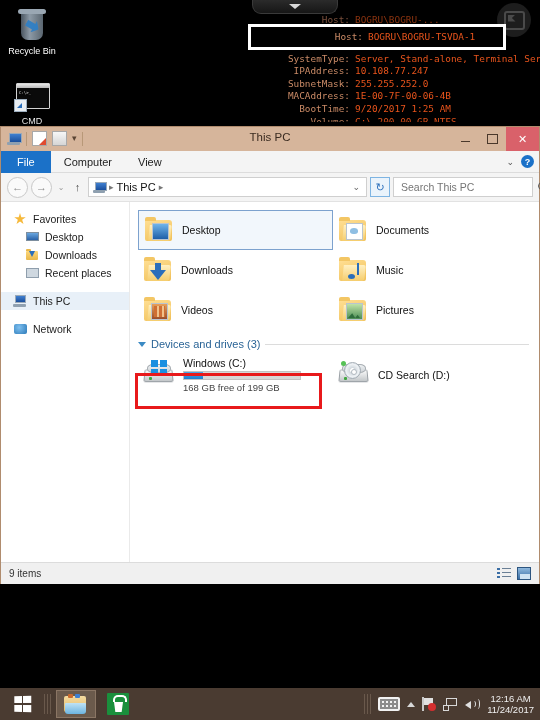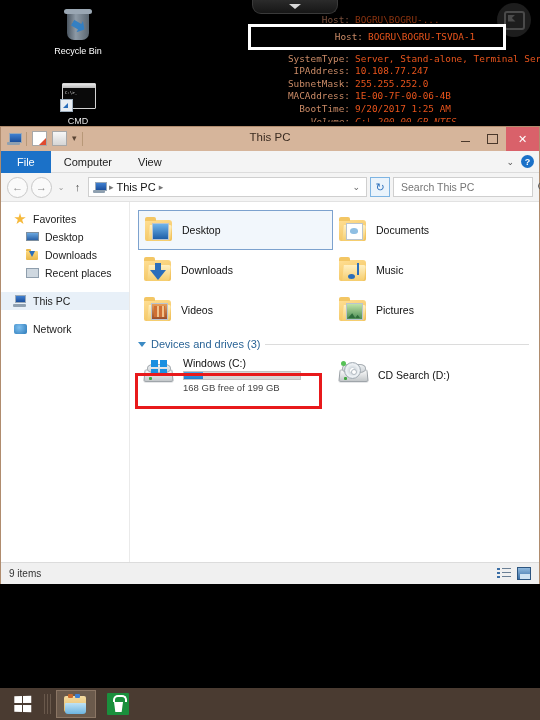--- a/index.html
+++ b/index.html
@@ -69,21 +69,21 @@
   .bginfo .row { display: flex; }
   .bginfo .lbl {
     width: 92px; text-align: right;
     color: #c98a66;
     flex: 0 0 92px;
   }
   .bginfo .val { color: #e8541c; padding-left: 5px; }
   .bginfo .row.dim .lbl { color: #7a4f3c; }
   .bginfo .row.dim .val { color: #8c3410; }
   .bginfo .row.clip {
-    height: 6px; overflow: hidden; font-style: italic;
+    height: 6px; overflow: hidden;
   }
 
   
   .host-highlight {
     position: absolute; top: 24px; left: 248px;
     width: 258px; height: 26px;
     border: 3px solid #ffffff;
     box-sizing: border-box;
     background: #000;
     z-index: 5;
@@ -99,21 +99,20 @@
   }
   .host-highlight .hh-val { color: #e8541c; padding-left: 5px; }
 
   
   .desk-icon {
     position: absolute; width: 64px;
     text-align: center;
     color: #fff; font-size: 9px;
     font-family: "Liberation Sans", sans-serif;
     text-shadow: 0 1px 2px #000;
-    margin-left: 46px;
   }
   .desk-icon .glyph {
     width: 36px; height: 36px; margin: 0 auto 2px;
     position: relative;
   }
   #icon-recycle { top: 8px; left: 0px; }
   #icon-cmd { top: 78px; left: 0px; }
 
   .bin-body {
     position: absolute; left: 7px; top: 4px;
@@ -1071,15 +1070,38 @@
         <div class="back"></div>
           <div class="clipv"></div>
           <div class="clipb"></div>
           <div class="front"></div>
       </div>
     </div>
     <div class="tb-task">
       <div class="tt-store"></div>
     </div>
 
+    <div class="tray">
+      <div class="tray-grip"></div>
+      <div class="tray-kb"></div>
+      <div class="tray-chev"></div>
+      <div class="tray-flag">
+        <div class="pole"></div>
+          <div class="cloth"></div>
+          <div class="badge"></div>
+      </div>
+      <div class="tray-net">
+        <div class="scr"></div>
+          <div class="plug"></div>
+      </div>
+      <div class="tray-vol">
+        <div class="spk"></div>
+          <div class="wv1"></div>
+          <div class="wv2"></div>
+      </div>
+      <div class="tray-clock">
+        <div>12:16 AM</div>
+        <div>11/24/2017</div>
+      </div>
+    </div>
   </div>
 
 </div>
 
 </body></html>

